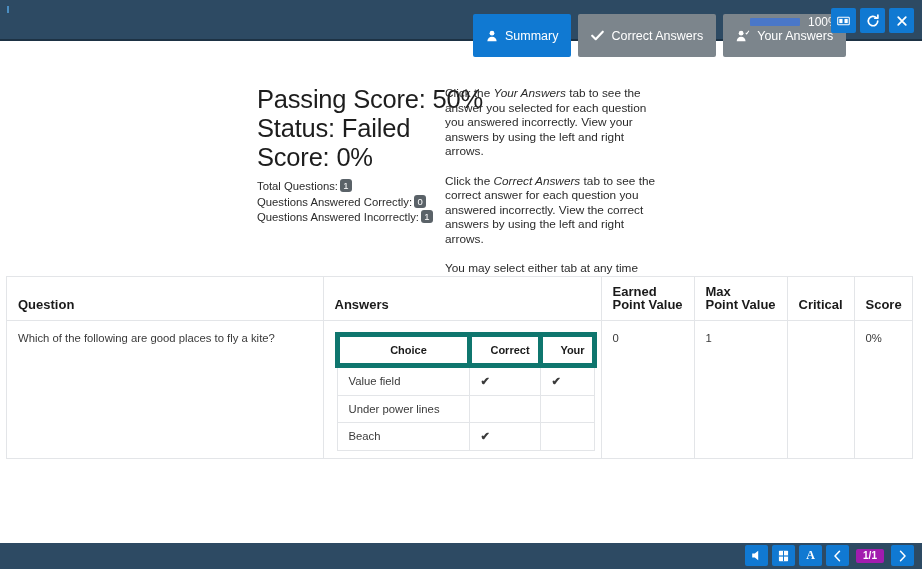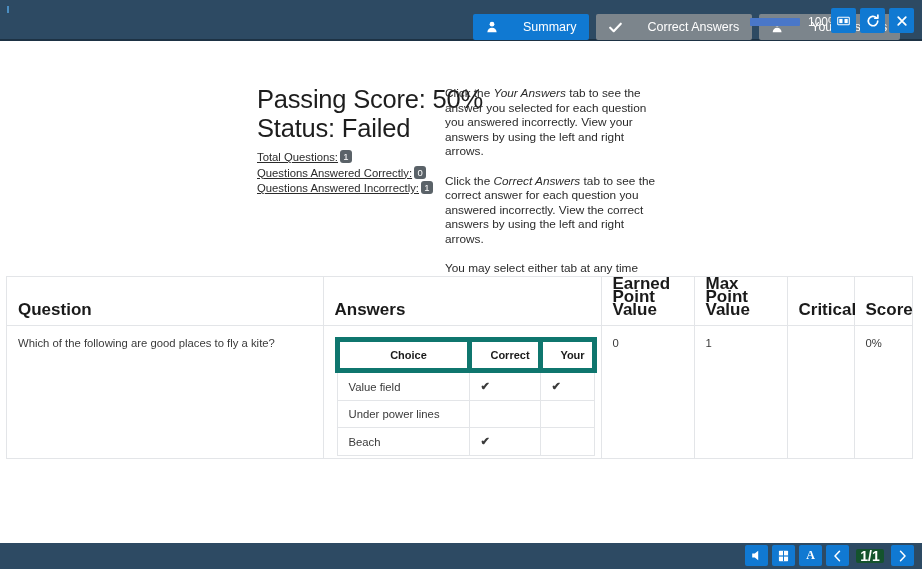--- a/index.html
+++ b/index.html
@@ -26,22 +26,22 @@
   .caret-mark {
     position: absolute; left: 7px; top: 6px;
     width: 2px; height: 7px;
     background: #4a8ec2;
   }
   .tabs {
     position: absolute; left: 473px; top: 14px;
     display: flex; gap: 7px; align-items: center;
   }
   .tab {
-    display: flex; align-items: center; gap: 25px;
-    height: 26px;
+    display: flex; align-items: center; gap: 7px;
+    height: 43px;
     padding: 0 13px;
     border-radius: 2px;
     font-size: 12.5px;
     color: #ffffff;
     background: #7c858c;
     white-space: nowrap;
     cursor: pointer;
     line-height: 26px;
   }
   .tab.active { background: #1079d2; }
@@ -94,21 +94,20 @@
     font-weight: normal;
     letter-spacing: -0.2px;
     white-space: nowrap;
   }
   .sum-stats { margin-top: 7px; }
   .sum-stat {
     font-size: 11.3px;
     color: #2b2b2b;
     line-height: 15.5px;
     white-space: nowrap;
-    text-decoration: underline;
   }
   .badge {
     display: inline-block;
     min-width: 12px;
     padding: 1px 3px 1px 3px;
     margin-left: 2px;
     background: #5a6268;
     color: #ffffff;
     border-radius: 3px;
     font-size: 9.5px;
@@ -136,21 +135,21 @@
     background: #ffffff;
   }
   table.main {
     width: 100%; height: 100%;
     border-collapse: collapse;
     table-layout: fixed;
   }
   table.main > thead > tr > th {
     vertical-align: bottom;
     text-align: left;
-    font-size: 17px;
+    font-size: 13px;
     font-weight: bold;
     color: #1a1a1a;
     padding: 0 0 9px 11px;
     height: 43px;
     border-right: 1px solid #e3e5e8;
     border-bottom: 1px solid #e3e5e8;
     line-height: 13px;
   }
   table.main > thead > tr > th:last-child { border-right: none; }
   table.main > tbody > tr > td {
@@ -201,24 +200,24 @@
   .bbtn {
     width: 23px; height: 21px;
     background: #1079d2;
     border-radius: 2px;
     display: flex; align-items: center; justify-content: center;
     cursor: pointer;
     color: #ffffff;
   }
   .pagecount {
     min-width: 28px; height: 14px;
-    background: #14532d;
+    background: #a21caf;
     border-radius: 2px;
     color: #ffffff;
-    font-size: 14px;
+    font-size: 10px;
     font-weight: bold;
     display: flex; align-items: center; justify-content: center;
     margin: 0 3px;
     padding: 0 4px;
   }
   .glyph-A { font-size: 12px; font-weight: bold; font-family: "Liberation Serif", serif; }
 </style>
 </head>
 <body>
 
@@ -288,20 +287,21 @@
         </svg>
       </div>
     </div>
   </div>
 
   <div class="summary">
 
     <div class="sum-left">
       <div class="sum-head">Passing Score: 50%</div>
       <div class="sum-head">Status: Failed</div>
+      <div class="sum-head">Score: 0%</div>
 
       <div class="sum-stats">
         <div class="sum-stat">
           <span>Total Questions:</span><span class="badge">1</span>
         </div>
         <div class="sum-stat">
           <span>Questions Answered Correctly:</span><span class="badge">0</span>
         </div>
         <div class="sum-stat">
           <span>Questions Answered Incorrectly:</span><span class="badge">1</span>

